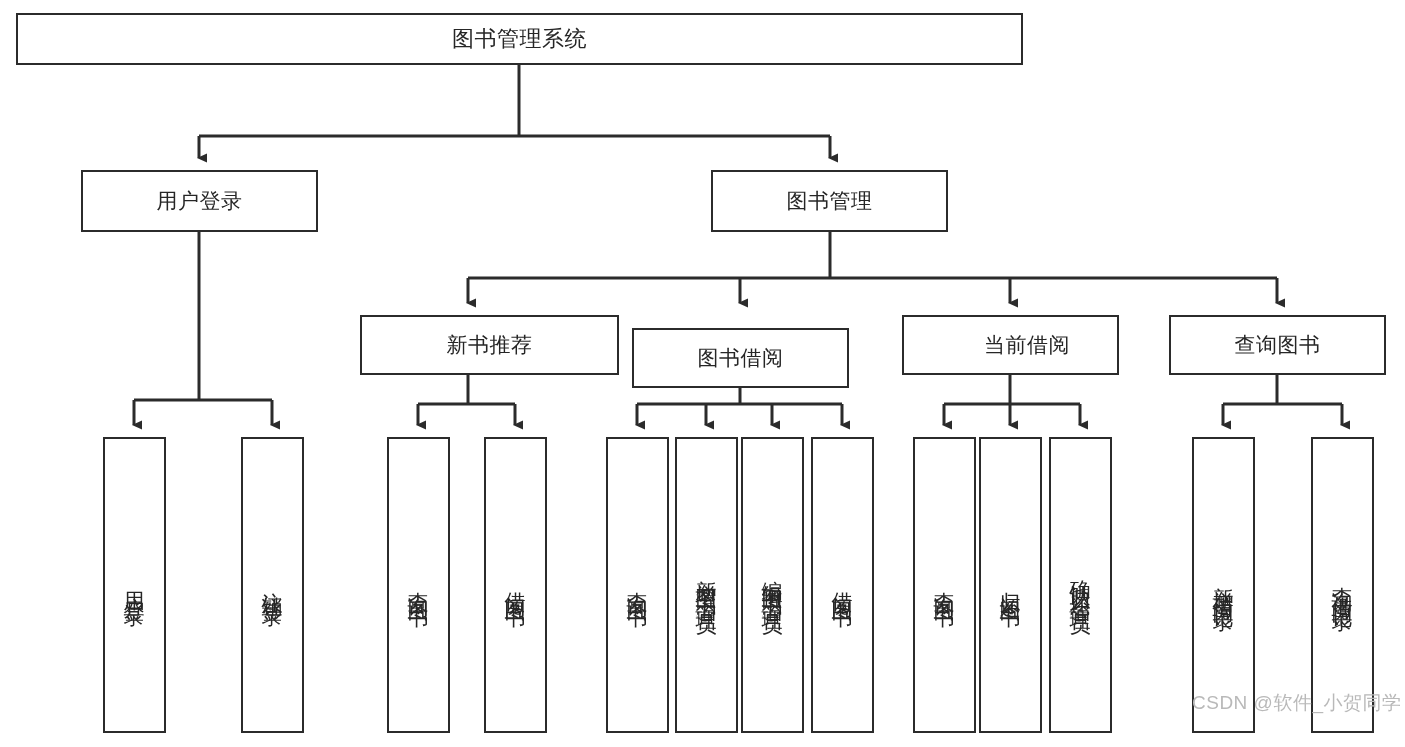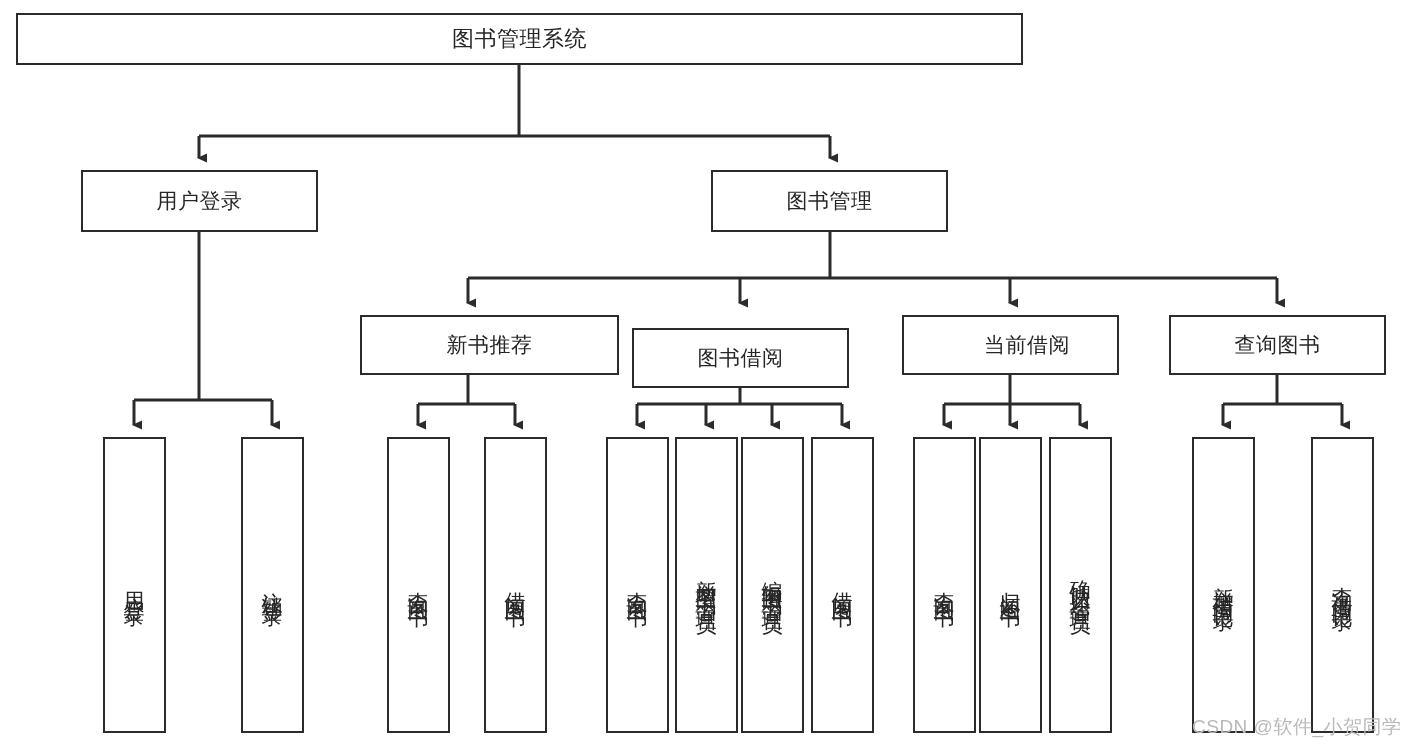--- a/index.html
+++ b/index.html
@@ -184,15 +184,15 @@
     <span class="vlabel">确认归还（管理员）</span>
   </div>
 
   <div class="node vert" style="left:1192px; top:437px; width:63px; height:296px;">
     <span class="vlabel">新增借阅记录</span>
   </div>
   <div class="node vert" style="left:1311px; top:437px; width:63px; height:296px;">
     <span class="vlabel">查询借阅记录</span>
   </div>
 
-  <div class="watermark" style="left:1192px; top:714px;text-align:right;">CSDN @软件_小贺同学</div>
+  <div class="watermark" style="left:1192px; top:690px;text-align:right;">CSDN @软件_小贺同学</div>
 
 </div>
 
 </body></html>

